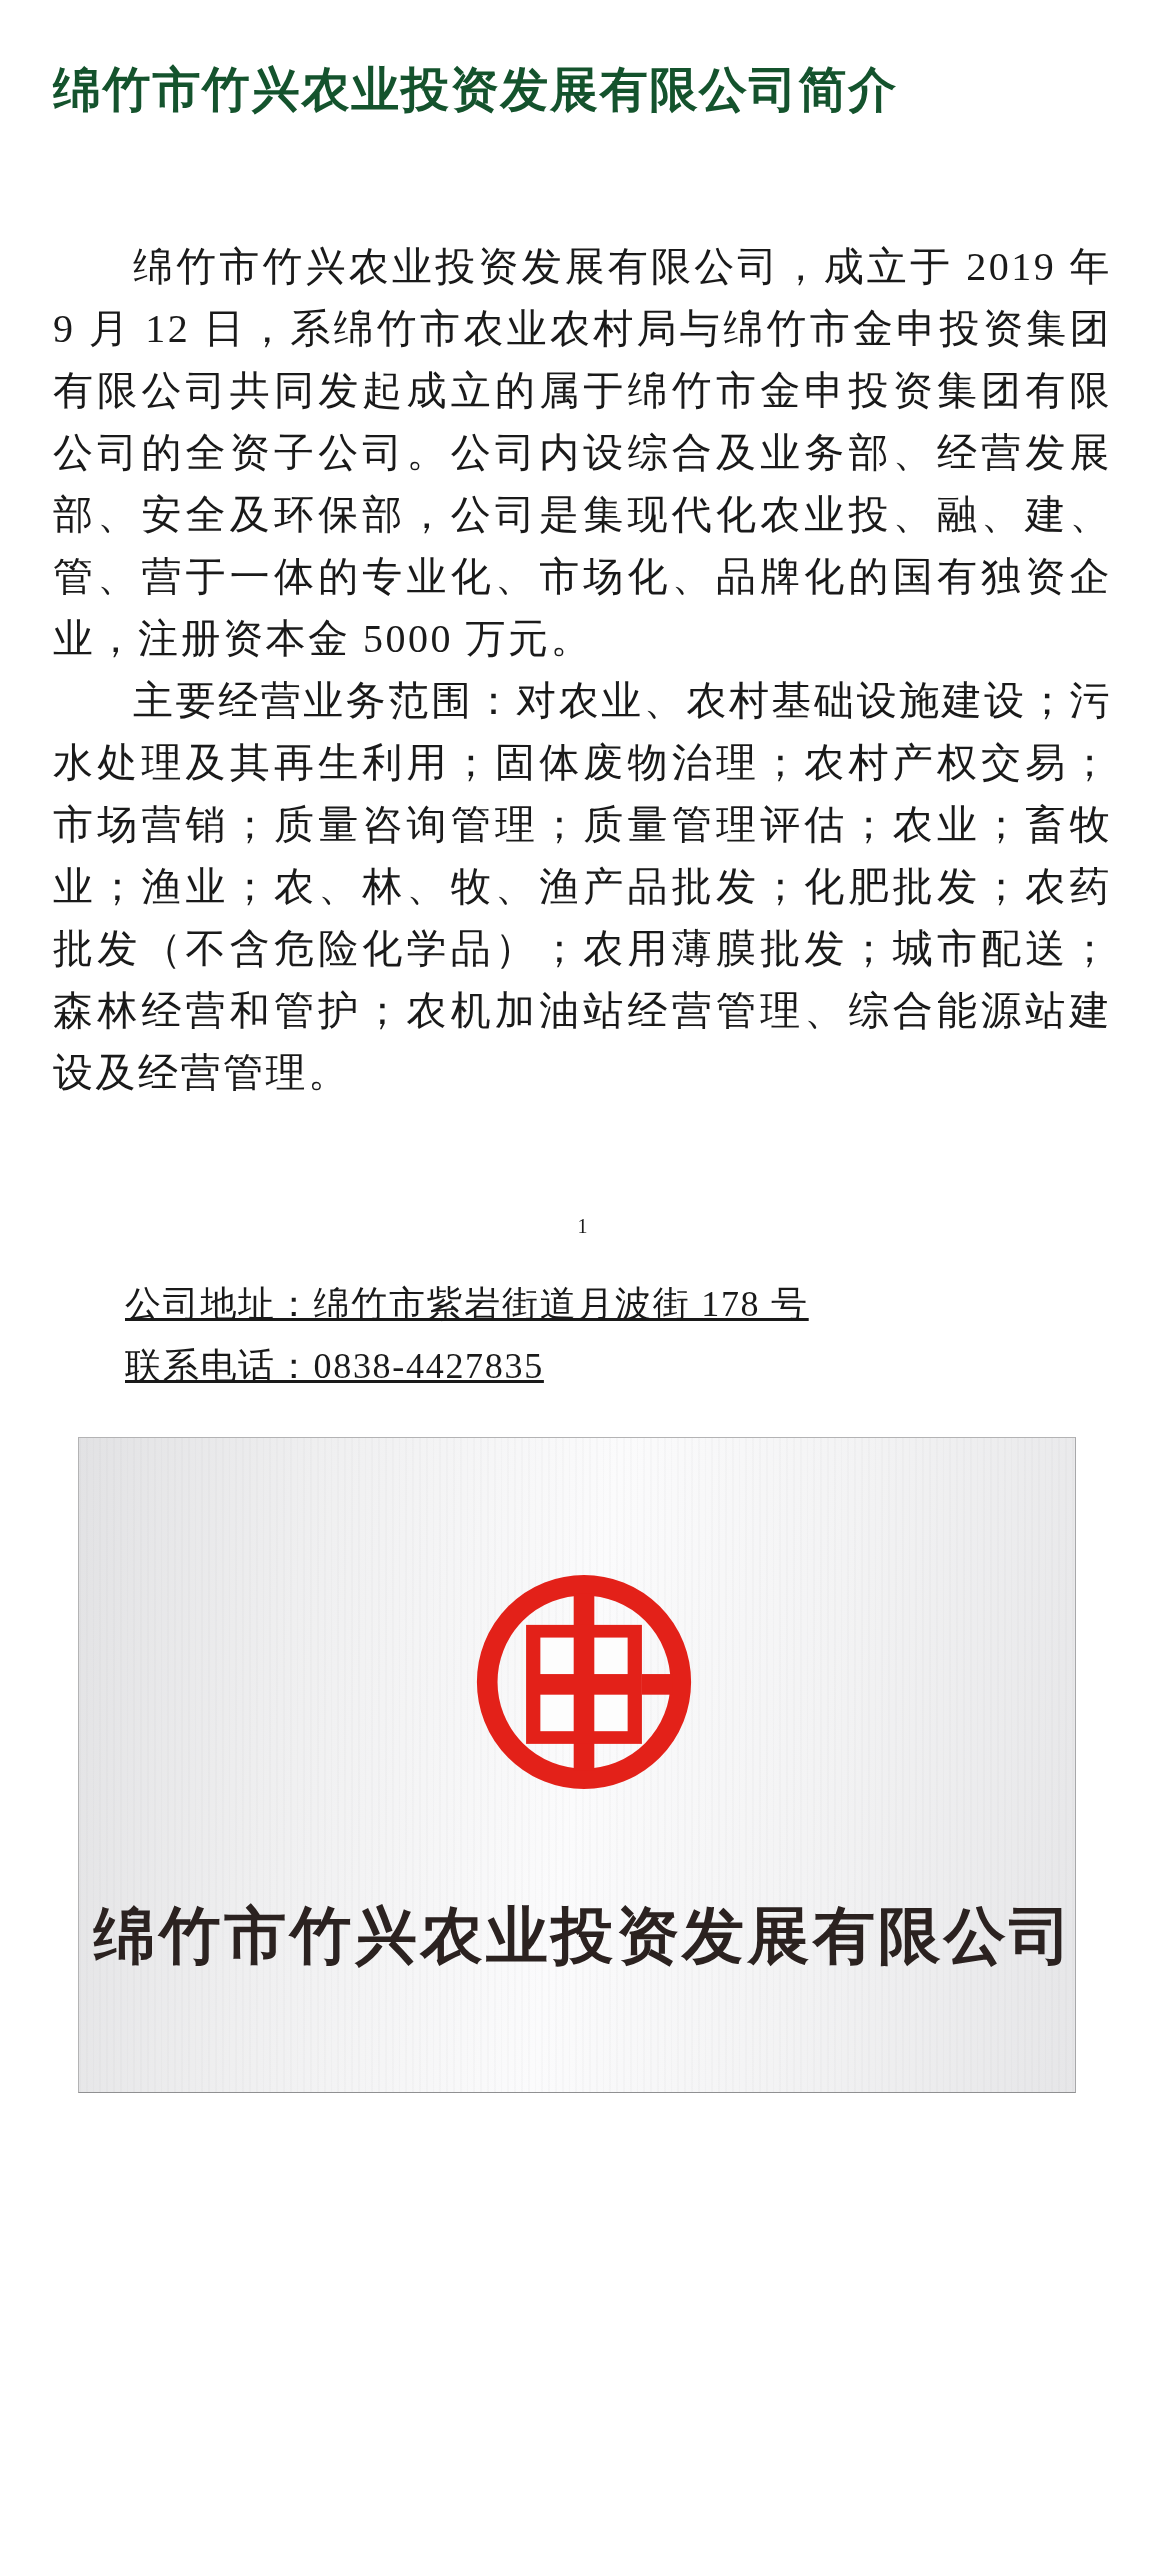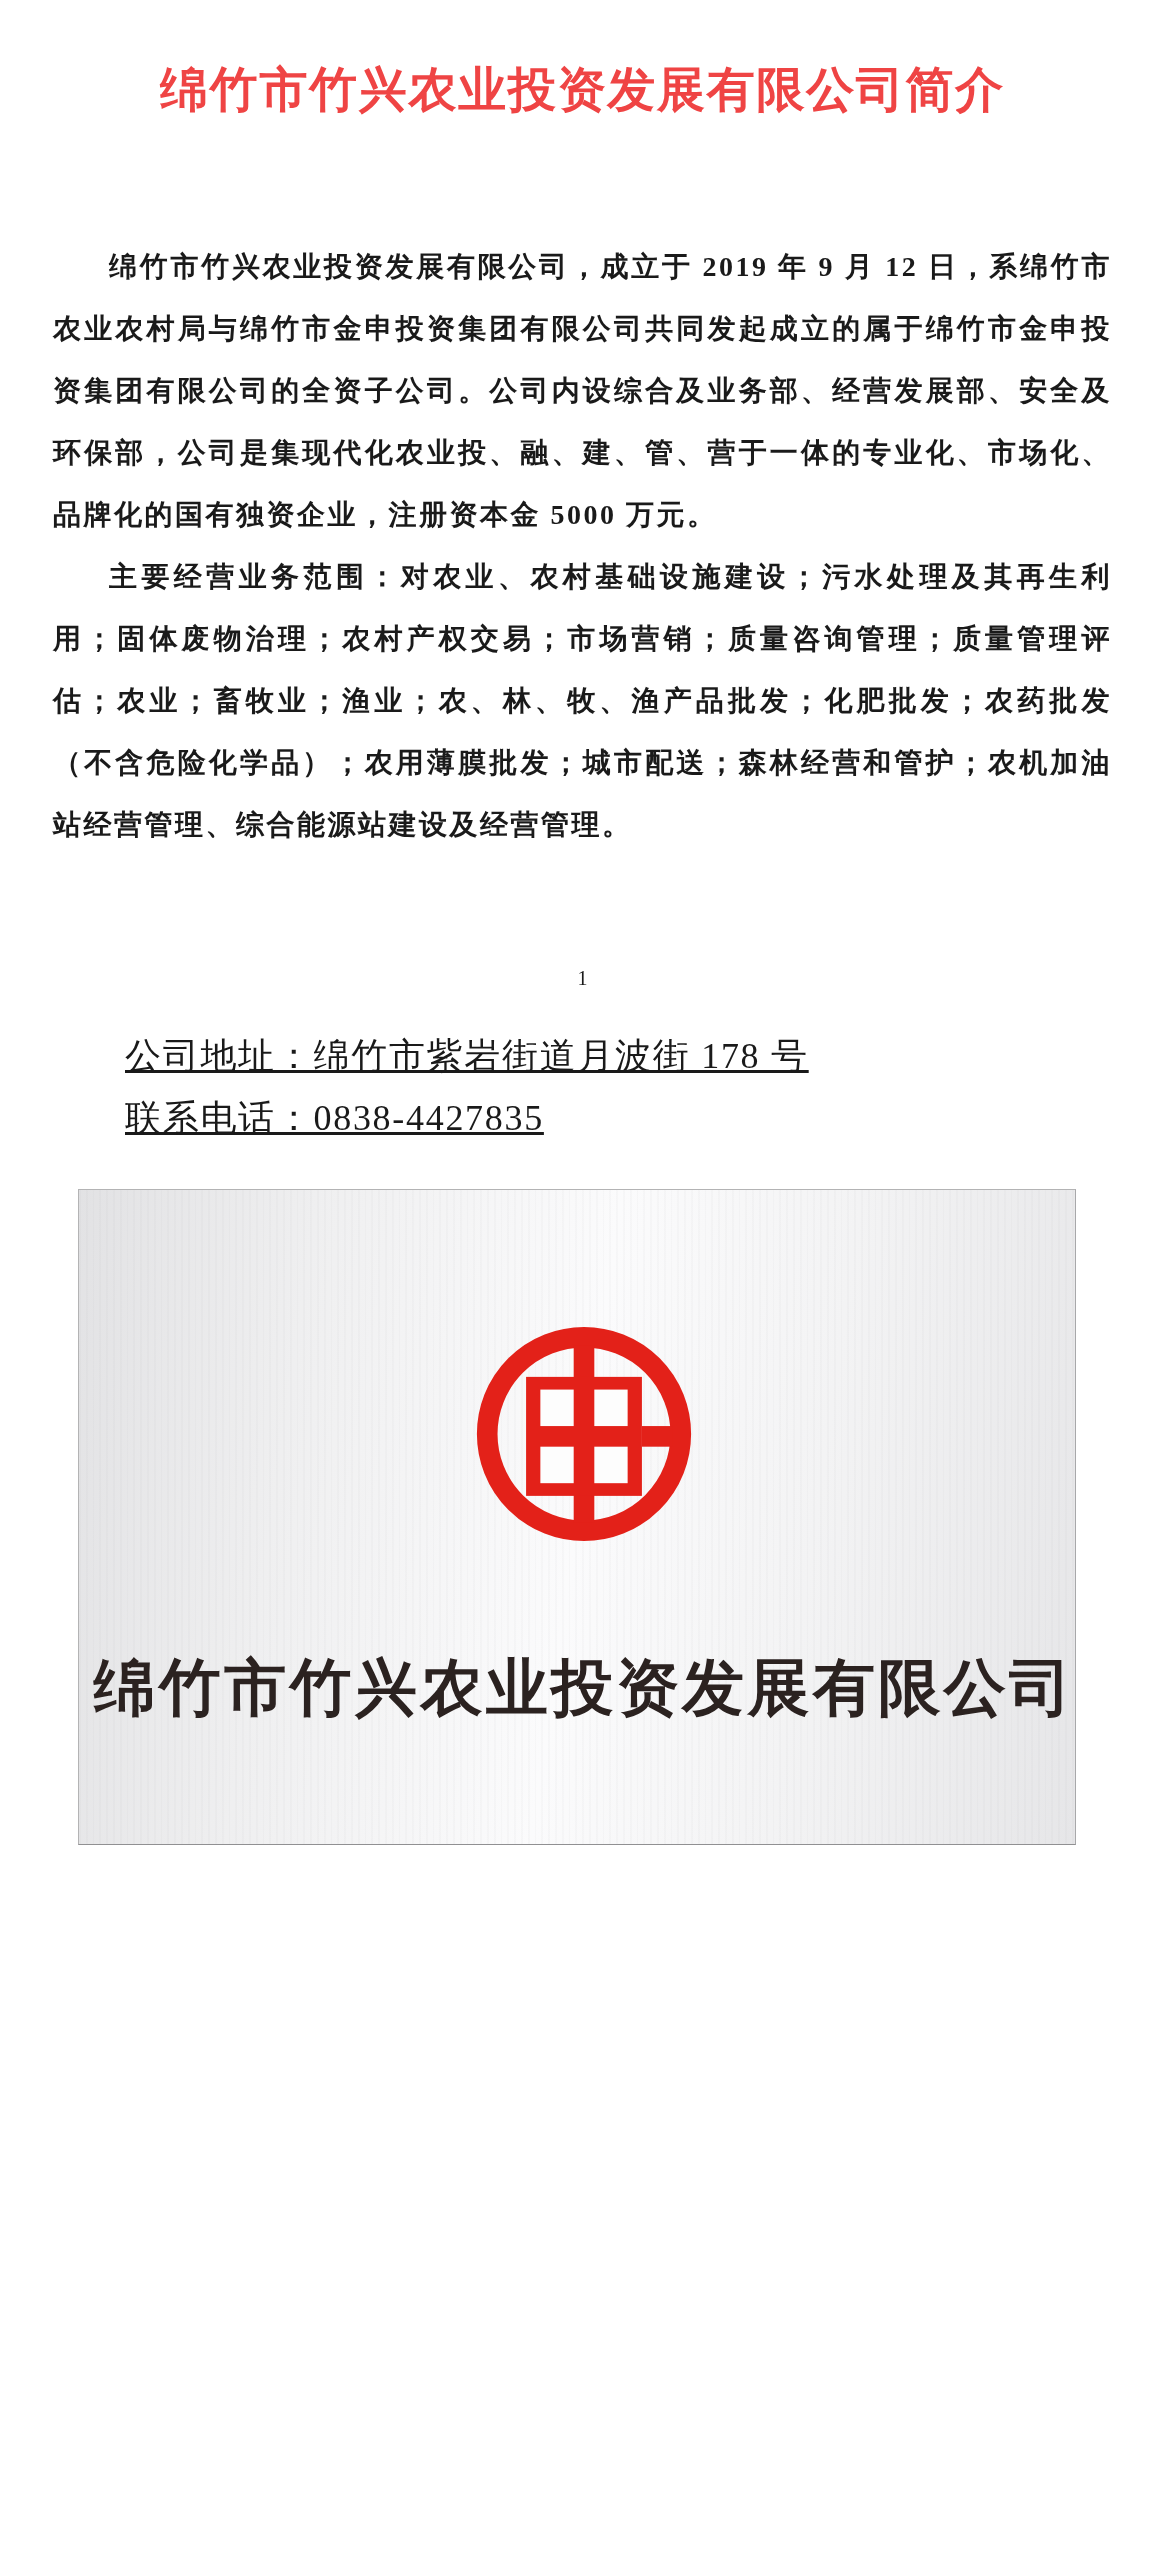--- a/index.html
+++ b/index.html
@@ -12,39 +12,38 @@
   }
   .doc {
     box-sizing: border-box;
     width: 1162px;
     height: 2576px;
     padding: 0 50px 0 53px;
     background: #ffffff;
   }
   .doc-title {
     margin: 61px 0 0 0;
-    text-align: center;
+    text-align: left;
     font-size: 48px;
     line-height: 57px;
     font-weight: bold;
-    color: #ef4444;
+    color: #14532d;
     letter-spacing: 1.7px;
   }
   .body-text { margin-top: 118px; }
   .body-text p {
     margin: 0;
     text-indent: 2em;
     text-align: justify;
     text-justify: inter-character;
-    font-size: 28px;
+    font-size: 40px;
     line-height: 62px;
     letter-spacing: 2.5px;
     color: #1a1a1a;
     word-break: break-all;
-    font-weight: bold;
   }
   .page-number {
     margin-top: 110px;
     text-align: center;
     font-size: 20px;
     line-height: 25px;
     color: #1a1a1a;
   }
   .contact { margin-top: 34px; }
   .contact p {

